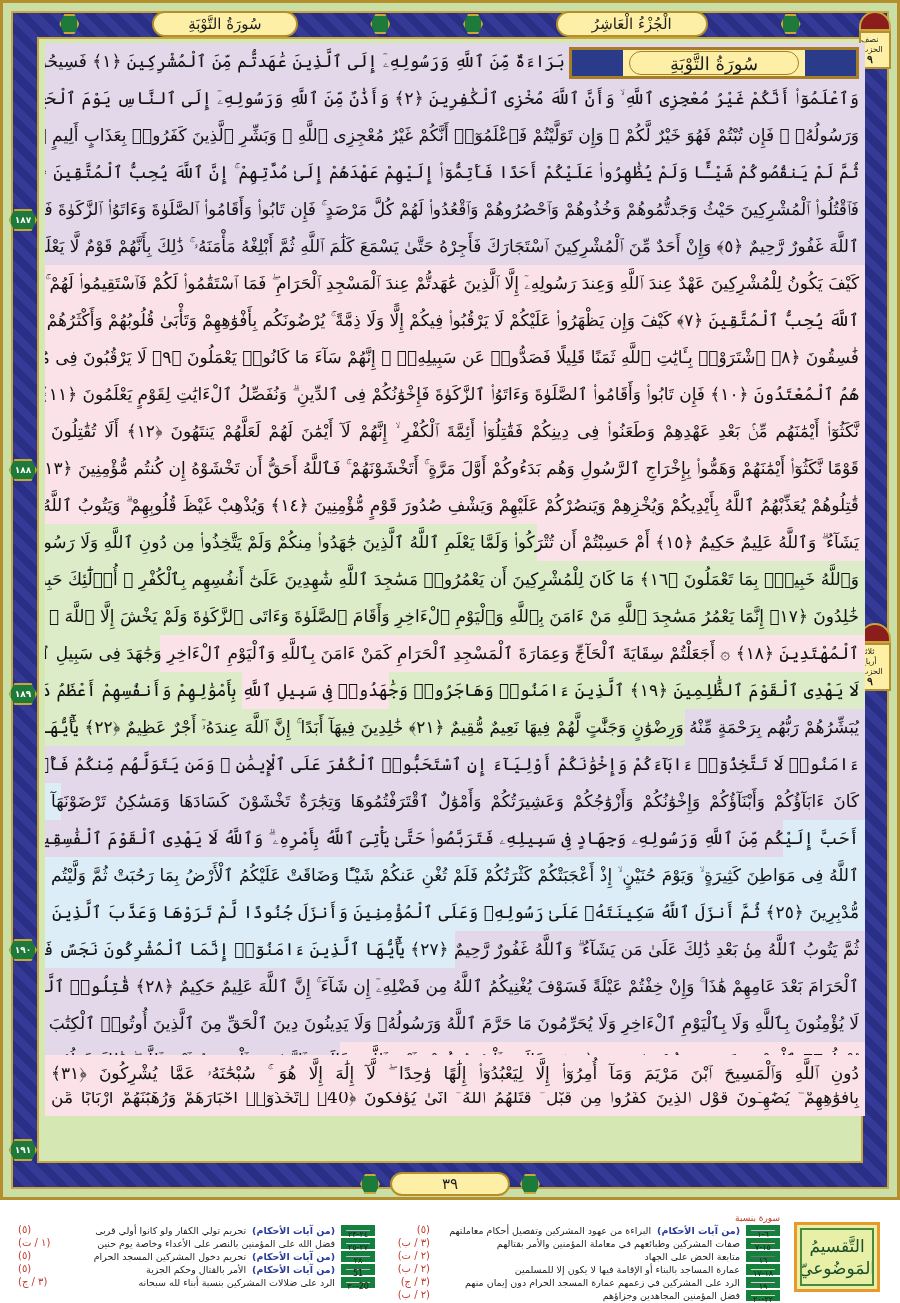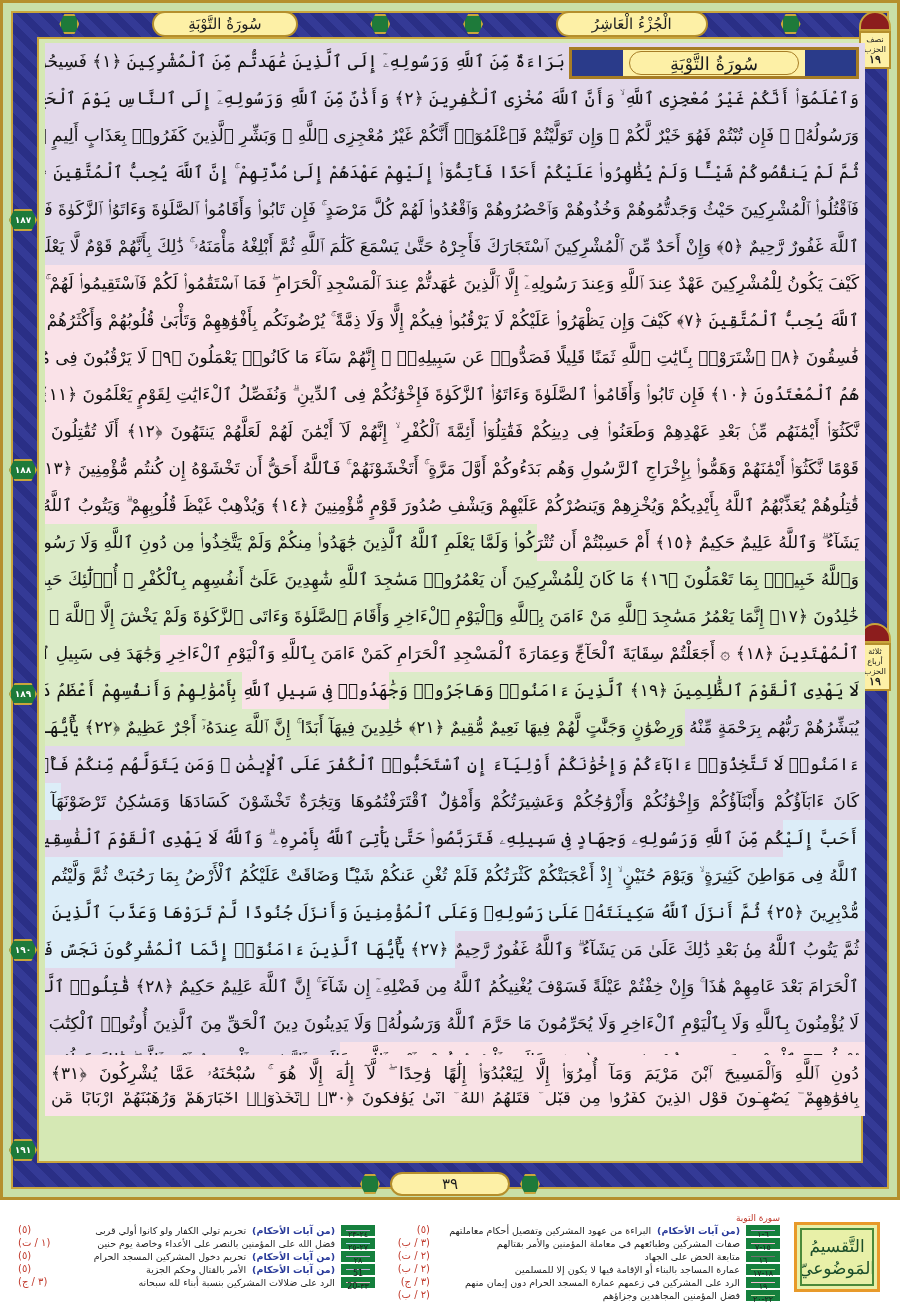--- a/index.html
+++ b/index.html
@@ -53,21 +53,21 @@
   .side-left { position: absolute; left: 6px; width: 30px; }
   .side-right { position: absolute; right: 4px; width: 34px; }
   .hex-num {
     width: 28px; height: 22px; background: #1e7a3a; border: 2px solid #c9a53c;
     color: #fff; font-size: 9px; font-weight: bold;
     display: flex; align-items: center; justify-content: center;
     clip-path: polygon(20% 0, 80% 0, 100% 50%, 80% 100%, 20% 100%, 0 50%);
   }
   .hizb-box {
     background: #fdf0a6; border: 2px solid #b58f2c; width: 32px;
-    font-size: 8px; line-height: 10px; text-align: center; padding: 2px 0;
+    font-size: 8px; line-height: 10px; padding: 2px 0;
     color: #1d1d1d; font-family: "DejaVu Serif", serif;
   }
   .hizb-box .num { font-size: 11px; font-weight: bold; display: block; }
   .dome {
     width: 32px; height: 20px; background: #8c1d1d; border-radius: 16px 16px 0 0;
     border: 2px solid #c9a53c;
   }
 
   
   .text-area {
@@ -207,33 +207,33 @@
     <div class="line" style="top:666px; background:linear-gradient(270deg,#e2d8ea 0 22%,#dcebc8 22% 100%);"><span>يُبَشِّرُهُمْ رَبُّهُم بِرَحْمَةٍ مِّنْهُ وَرِضْوَٰنٍ وَجَنَّٰتٍ لَّهُمْ فِيهَا نَعِيمٌ مُّقِيمٌ ﴿٢١﴾ خَٰلِدِينَ فِيهَآ أَبَدًا ۚ إِنَّ ٱللَّهَ عِندَهُۥٓ أَجْرٌ عَظِيمٌ ﴿٢٢﴾ يَٰٓأَيُّهَا ٱلَّذِينَ</span></div>
     <div class="line c-purple" style="top:703px;"><span>ءَامَنُوا۟ لَا تَتَّخِذُوٓا۟ ءَابَآءَكُمْ وَإِخْوَٰنَكُمْ أَوْلِيَآءَ إِنِ ٱسْتَحَبُّوا۟ ٱلْكُفْرَ عَلَى ٱلْإِيمَٰنِ ۚ وَمَن يَتَوَلَّهُم مِّنكُمْ فَأُو۟لَٰٓئِكَ هُمُ ٱلظَّٰلِمُونَ ﴿٢٣﴾ قُلْ إِن</span></div>
     <div class="line" style="top:740px; background:linear-gradient(270deg,#e2d8ea 0 98%,#dcedf8 98% 100%);"><span>كَانَ ءَابَآؤُكُمْ وَأَبْنَآؤُكُمْ وَإِخْوَٰنُكُمْ وَأَزْوَٰجُكُمْ وَعَشِيرَتُكُمْ وَأَمْوَٰلٌ ٱقْتَرَفْتُمُوهَا وَتِجَٰرَةٌ تَخْشَوْنَ كَسَادَهَا وَمَسَٰكِنُ تَرْضَوْنَهَآ</span></div>
     <div class="line" style="top:777px; background:linear-gradient(270deg,#dcedf8 0 10%,#e2d8ea 10% 100%);"><span>أَحَبَّ إِلَيْكُم مِّنَ ٱللَّهِ وَرَسُولِهِۦ وَجِهَادٍ فِى سَبِيلِهِۦ فَتَرَبَّصُوا۟ حَتَّىٰ يَأْتِىَ ٱللَّهُ بِأَمْرِهِۦ ۗ وَٱللَّهُ لَا يَهْدِى ٱلْقَوْمَ ٱلْفَٰسِقِينَ ﴿٢٤﴾ لَقَدْ نَصَرَكُمُ</span></div>
     <div class="line c-blue" style="top:814px;"><span>ٱللَّهُ فِى مَوَاطِنَ كَثِيرَةٍ ۙ وَيَوْمَ حُنَيْنٍ ۙ إِذْ أَعْجَبَتْكُمْ كَثْرَتُكُمْ فَلَمْ تُغْنِ عَنكُمْ شَيْـًٔا وَضَاقَتْ عَلَيْكُمُ ٱلْأَرْضُ بِمَا رَحُبَتْ ثُمَّ وَلَّيْتُم</span></div>
     <div class="line c-blue" style="top:851px;"><span>مُّدْبِرِينَ ﴿٢٥﴾ ثُمَّ أَنزَلَ ٱللَّهُ سَكِينَتَهُۥ عَلَىٰ رَسُولِهِۦ وَعَلَى ٱلْمُؤْمِنِينَ وَأَنزَلَ جُنُودًا لَّمْ تَرَوْهَا وَعَذَّبَ ٱلَّذِينَ كَفَرُوا۟ ۚ وَذَٰلِكَ جَزَآءُ ٱلْكَٰفِرِينَ ﴿٢٦﴾</span></div>
     <div class="line" style="top:888px; background:linear-gradient(270deg,#e2d8ea 0 50%,#dcedf8 50% 100%);"><span>ثُمَّ يَتُوبُ ٱللَّهُ مِنۢ بَعْدِ ذَٰلِكَ عَلَىٰ مَن يَشَآءُ ۗ وَٱللَّهُ غَفُورٌ رَّحِيمٌ ﴿٢٧﴾ يَٰٓأَيُّهَا ٱلَّذِينَ ءَامَنُوٓا۟ إِنَّمَا ٱلْمُشْرِكُونَ نَجَسٌ فَلَا يَقْرَبُوا۟ ٱلْمَسْجِدَ</span></div>
     <div class="line c-purple" style="top:925px;"><span>ٱلْحَرَامَ بَعْدَ عَامِهِمْ هَٰذَا ۚ وَإِنْ خِفْتُمْ عَيْلَةً فَسَوْفَ يُغْنِيكُمُ ٱللَّهُ مِن فَضْلِهِۦٓ إِن شَآءَ ۚ إِنَّ ٱللَّهَ عَلِيمٌ حَكِيمٌ ﴿٢٨﴾ قَٰتِلُوا۟ ٱلَّذِينَ</span></div>
     <div class="line c-purple" style="top:962px;"><span>لَا يُؤْمِنُونَ بِٱللَّهِ وَلَا بِٱلْيَوْمِ ٱلْءَاخِرِ وَلَا يُحَرِّمُونَ مَا حَرَّمَ ٱللَّهُ وَرَسُولُهُۥ وَلَا يَدِينُونَ دِينَ ٱلْحَقِّ مِنَ ٱلَّذِينَ أُوتُوا۟ ٱلْكِتَٰبَ حَتَّىٰ</span></div>
     <div class="line" style="top:999px; background:linear-gradient(270deg,#fae2e8 0 64%,#e2d8ea 64% 100%);"><span>يُعْطُوا۟ ٱلْجِزْيَةَ عَن يَدٍ وَهُمْ صَٰغِرُونَ ﴿٢٩﴾ وَقَالَتِ ٱلْيَهُودُ عُزَيْرٌ ٱبْنُ ٱللَّهِ وَقَالَتِ ٱلنَّصَٰرَى ٱلْمَسِيحُ ٱبْنُ ٱللَّهِ ۖ ذَٰلِكَ قَوْلُهُم</span></div>
-    <div class="line c-pink" style="top:1036px;"><span>بِأَفْوَٰهِهِمْ ۖ يُضَٰهِـُٔونَ قَوْلَ ٱلَّذِينَ كَفَرُوا۟ مِن قَبْلُ ۚ قَٰتَلَهُمُ ٱللَّهُ ۚ أَنَّىٰ يُؤْفَكُونَ ﴿٣٠﴾ ٱتَّخَذُوٓا۟ أَحْبَارَهُمْ وَرُهْبَٰنَهُمْ أَرْبَابًا مِّن</span></div>
+    <div class="line c-pink" style="top:1036px;"><span>بِأَفْوَٰهِهِمْ ۖ يُضَٰهِـُٔونَ قَوْلَ ٱلَّذِينَ كَفَرُوا۟ مِن قَبْلُ ۚ قَٰتَلَهُمُ ٱللَّهُ ۚ أَنَّىٰ يُؤْفَكُونَ ﴿40﴾ ٱتَّخَذُوٓا۟ أَحْبَارَهُمْ وَرُهْبَٰنَهُمْ أَرْبَابًا مِّن</span></div>
     <div class="line c-pink" style="top:1012px;"><span>دُونِ ٱللَّهِ وَٱلْمَسِيحَ ٱبْنَ مَرْيَمَ وَمَآ أُمِرُوٓا۟ إِلَّا لِيَعْبُدُوٓا۟ إِلَٰهًا وَٰحِدًا ۖ لَّآ إِلَٰهَ إِلَّا هُوَ ۚ سُبْحَٰنَهُۥ عَمَّا يُشْرِكُونَ ﴿٣١﴾</span></div>
   </div>
 </div>
 
 <div class="legend">
   <div class="legend-logo">
     <span>التَّقسيمُ</span>
     <span>المَوضُوعيّ</span>
   </div>
 
   <div class="legend-col right">
-    <div class="legend-caption">سورة التوبة</div>
+    <div class="legend-caption">سورة بنسبة</div>
     <div class="legend-row">
         <span class="range-chip" style="background:#c9b3dc">٦-١</span>
         <span class="tag">(من آيات الأحكام)</span>
         <span>البراءة من عهود المشركين وتفصيل أحكام معاملتهم</span>
       </div>
     <div class="legend-row">
         <span class="range-chip" style="background:#f4bcd0">١٥-٧</span>
         <span>صفات المشركين وطبائعهم في معاملة المؤمنين والأمر بقتالهم</span>
       </div>
     <div class="legend-row">
@@ -276,21 +276,21 @@
         <span class="range-chip" style="background:#c9b3dc">٢٨</span>
         <span class="tag">(من آيات الأحكام)</span>
         <span>تحريم دخول المشركين المسجد الحرام</span>
       </div>
     <div class="legend-row">
         <span class="range-chip" style="background:#c9b3dc">51</span>
         <span class="tag">(من آيات الأحكام)</span>
         <span>الأمر بالقتال وحكم الجزية</span>
       </div>
     <div class="legend-row">
-        <span class="range-chip" style="background:#f4bcd0">٣٣-20</span>
+        <span class="range-chip" style="background:#f4bcd0">20-٣٠</span>
         <span>الرد على ضلالات المشركين بنسبة أبناء لله سبحانه</span>
       </div>
   </div>
 
   <span class="grade" style="left:18px; top:24px;">(٥)</span>
   <span class="grade" style="left:18px; top:37px;">(١ / ت)</span>
   <span class="grade" style="left:18px; top:50px;">(٥)</span>
   <span class="grade" style="left:18px; top:63px;">(٥)</span>
   <span class="grade" style="left:18px; top:76px;">(٣ / ج)</span>
 </div>

